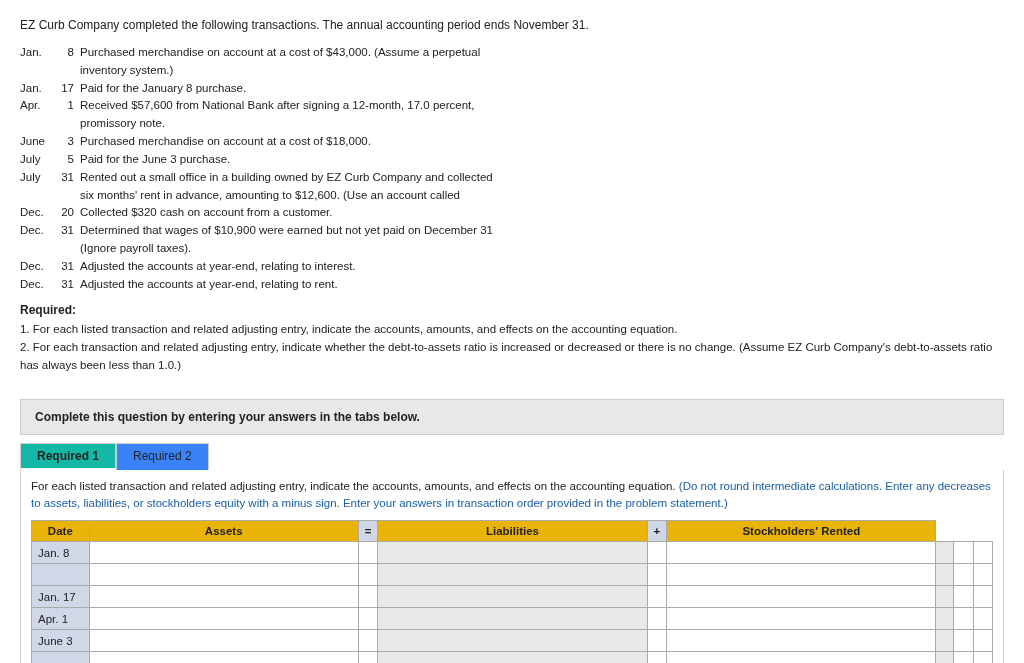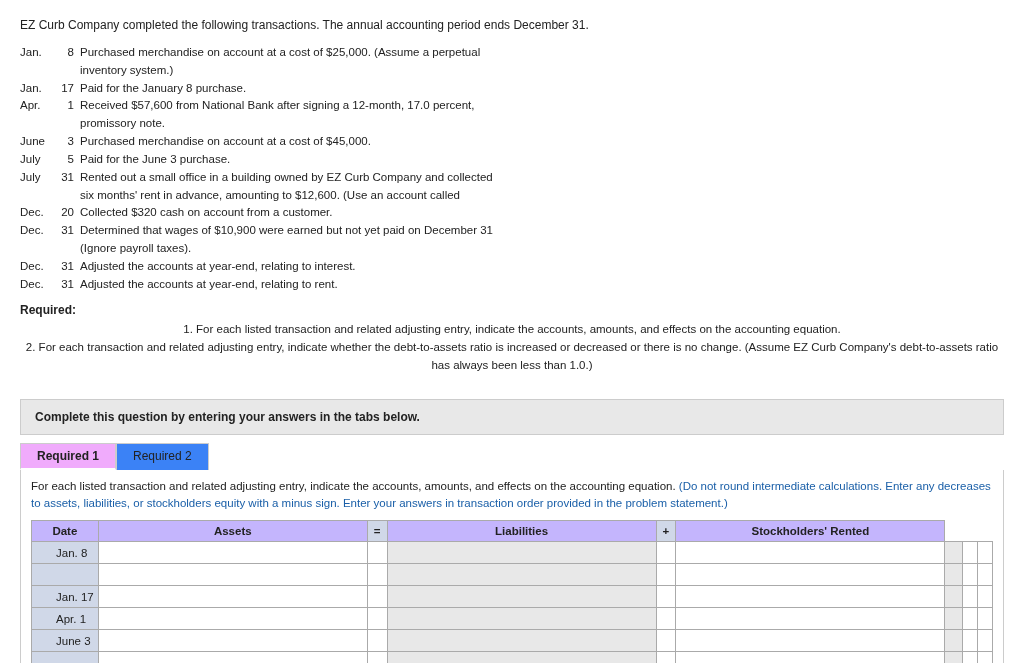--- a/index.html
+++ b/index.html
@@ -50,21 +50,20 @@
       font-weight: bold;
       font-size: 12px;
       margin-bottom: 4px;
     }
     .required-items {
       font-size: 11.5px;
       line-height: 1.55;
     }
     .required-items p {
       margin: 0;
-      text-align: center;
     }
     .question-box {
       background: #e8e8e8;
       border: 1px solid #ccc;
       padding: 10px 14px;
       margin: 10px 0 8px 0;
       font-size: 12px;
       font-weight: bold;
     }
     .tabs-row {
@@ -75,21 +74,21 @@
     }
     .tab {
       border: 1px solid #ccc;
       background: #3b82f6;
       padding: 5px 16px;
       cursor: pointer;
       font-size: 12px;
       border-bottom: none;
     }
     .tab.active {
-      background: #f0abfc;
+      background: #14b8a6;
       border-bottom: 2px solid #fff;
       font-weight: bold;
     }
     .tab-content {
       border: 1px solid #ccc;
       border-top: none;
       padding: 8px 10px;
       background: #fff;
     }
     .instruction-text {
@@ -100,36 +99,36 @@
     .highlight-blue {
       color: #1a5fa8;
       font-weight: normal;
     }
     .data-table {
       width: 100%;
       border-collapse: collapse;
       font-size: 11.5px;
     }
     .data-table th {
-      background: #c4b5fd;
+      background: #eab308;
       border: 1px solid #aaa;
       padding: 4px 6px;
       text-align: center;
       font-weight: bold;
     }
     .data-table td {
       border: 1px solid #aaa;
       padding: 2px 4px;
       height: 22px;
     }
     .data-table td.date-cell {
       background: #d0d8e8;
       font-weight: normal;
       white-space: nowrap;
-      padding-left: 24px;
+      padding-left: 6px;
       width: 55px;
     }
     .data-table td.separator {
       background: #e8e8e8;
       text-align: center;
       font-weight: bold;
       width: 18px;
       border-left: none;
       border-right: none;
     }
@@ -146,30 +145,30 @@
     .col-liabilities { width: 28%; }
     .col-equity { width: 28%; }
     .col-date { width: 6%; }
   </style>
 </head>
 <body>
 
 <div class="page">
 
   <div class="intro-text">
-    <span>EZ Curb Company completed the following transactions. The annual accounting period ends December 31.</span>
+    <span>EZ Curb Company completed the following transactions. The annual accounting period ends November 31.</span>
   </div>
 
   <div class="transactions">
     <table>
       <tbody id="transactions-body">
           <tr>
             <td class="date-col">Jan.</td>
             <td class="day-col">8</td>
-            <td>Purchased merchandise on account at a cost of $25,000. (Assume a perpetual</td>
+            <td>Purchased merchandise on account at a cost of $43,000. (Assume a perpetual</td>
           </tr>
           <tr>
             <td></td>
             <td></td>
             <td>inventory system.)</td>
           </tr>
           <tr>
             <td class="date-col">Jan.</td>
             <td class="day-col">17</td>
             <td>Paid for the January 8 purchase.</td>
@@ -180,21 +179,21 @@
             <td>Received $57,600 from National Bank after signing a 12-month, 17.0 percent,</td>
           </tr>
           <tr>
             <td></td>
             <td></td>
             <td>promissory note.</td>
           </tr>
           <tr>
             <td class="date-col">June</td>
             <td class="day-col">3</td>
-            <td>Purchased merchandise on account at a cost of $45,000.</td>
+            <td>Purchased merchandise on account at a cost of $18,000.</td>
           </tr>
           <tr>
             <td class="date-col">July</td>
             <td class="day-col">5</td>
             <td>Paid for the June 3 purchase.</td>
           </tr>
           <tr>
             <td class="date-col">July</td>
             <td class="day-col">31</td>
             <td>Rented out a small office in a building owned by EZ Curb Company and collected</td>

